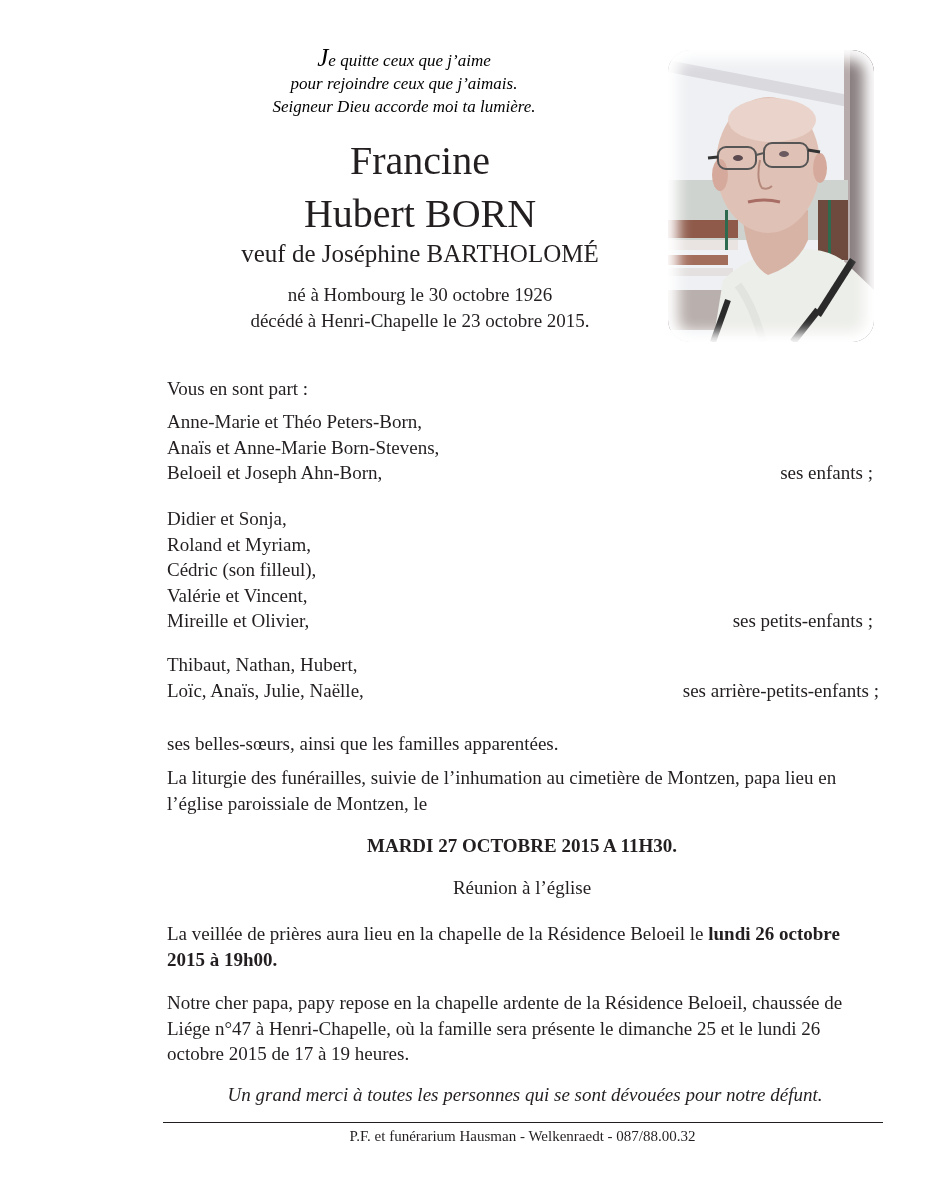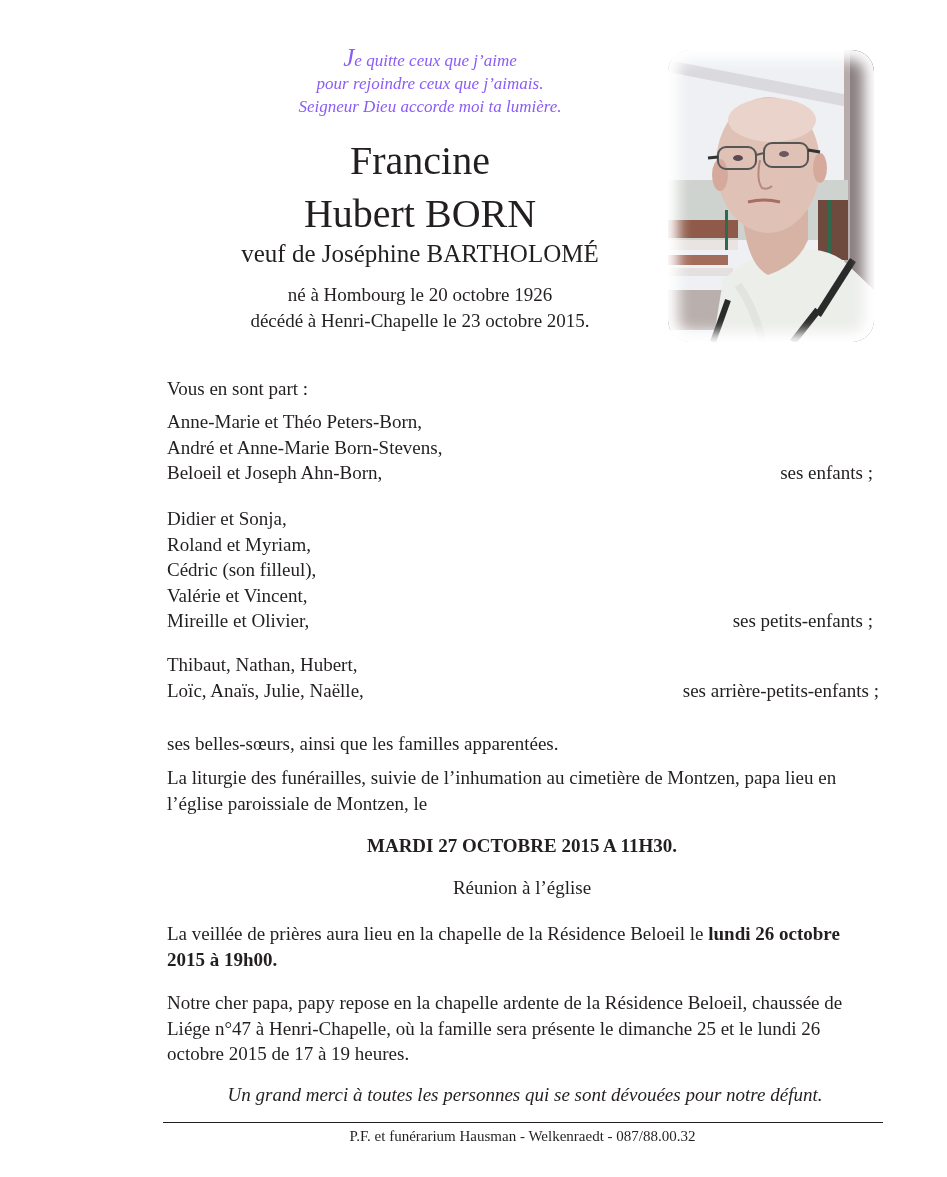--- a/index.html
+++ b/index.html
@@ -2,21 +2,21 @@
 <html><head>
 <meta charset="utf-8">
 <style>
   html, body { margin: 0; padding: 0; background: #ffffff; }
   body { width: 947px; height: 1177px; position: relative; overflow: hidden;
          font-family: "Liberation Serif", "DejaVu Serif", serif; color: #231f20; }
   .abs { position: absolute; }
   .center { text-align: center; }
 
   
-  .poem { left: 250px; top: 46px; width: 360px; font-style: italic; font-size: 17px; line-height: 23px; text-align: center; color: #8b5cf6; }
+  .poem { left: 224px; top: 46px; width: 360px; font-style: italic; font-size: 17px; line-height: 23px; text-align: center; color: #000000; }
   .poem .line { display: block; }
   .poem .initial { font-size: 25px; }
 
   .title1 { left: 230px; top: 138px; width: 380px; font-size: 40px; line-height: 46px; }
   .title2 { left: 230px; top: 190px; width: 380px; font-size: 40px; line-height: 48px; }
   .widow { left: 180px; top: 238px; width: 480px; font-size: 25px; line-height: 32px; }
   .birth { left: 200px; top: 282px; width: 440px; font-size: 19px; line-height: 26px; }
   .birth .line { display: block; }
 
   
@@ -44,21 +44,21 @@
 <div class="abs poem">
   <span class="line"><span class="initial">J</span><span>e quitte ceux que j’aime</span></span>
   <span class="line">pour rejoindre ceux que j’aimais.</span>
   <span class="line">Seigneur Dieu accorde moi ta lumière.</span>
 </div>
 
 <div class="abs title1 center">Francine</div>
 <div class="abs title2 center">Hubert BORN</div>
 <div class="abs widow center">veuf de Joséphine BARTHOLOMÉ</div>
 <div class="abs birth center">
-  <span class="line">né à Hombourg le 20 octobre 1926</span>
+  <span class="line">né à Hombourg le 30 octobre 1926</span>
   <span class="line">décédé à Henri-Chapelle le 23 octobre 2015.</span>
 </div>
 
 <div class="abs photo" title="Portrait of Hubert Born, elderly man with glasses">
   <svg width="206" height="292" viewBox="0 0 206 292">
     <rect x="0" y="0" width="206" height="292" fill="#eef0f3"></rect>
 
     <polygon points="0,10 206,50 206,62 0,22" fill="#d9d9de"></polygon>
     <rect x="180" y="0" width="26" height="292" fill="#8a7f80"></rect>
     <rect x="176" y="0" width="6" height="292" fill="#b7acab"></rect>
@@ -104,21 +104,21 @@
 </div>
 
 <div class="abs par" style="top:376px;">Vous en sont part :</div>
 
 <div class="abs family body-text" style="top:409px;">
   <div class="row">
       <span>Anne-Marie et Théo Peters-Born,</span>
       <span></span>
     </div>
   <div class="row">
-      <span>André et Anne-Marie Born-Stevens,</span>
+      <span>Anaïs et Anne-Marie Born-Stevens,</span>
       <span></span>
     </div>
   <div class="row">
       <span>Beloeil et Joseph Ahn-Born,</span>
       <span class="rel" style="margin-right:6px;">ses enfants ;</span>
     </div>
 </div>
 
 <div class="abs family body-text" style="top:506px;">
   <div class="row">

